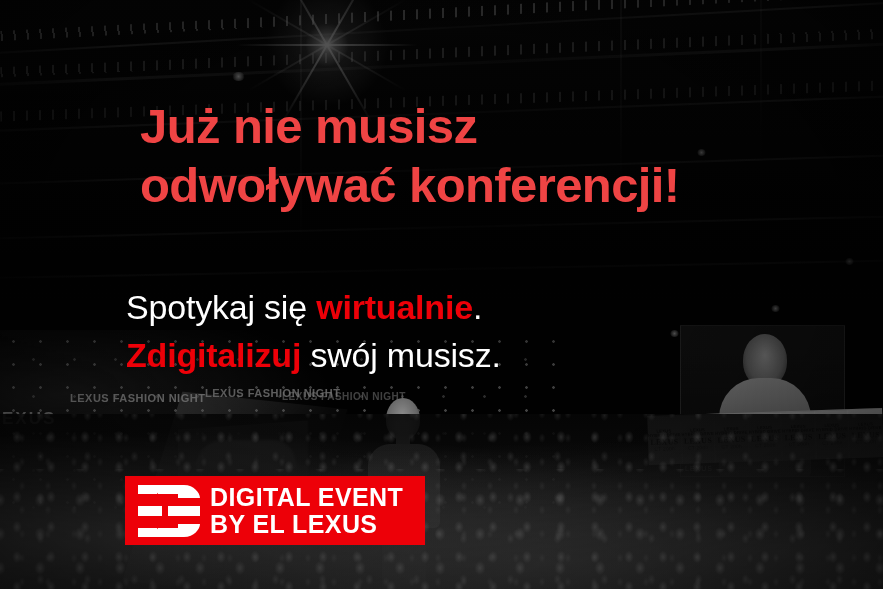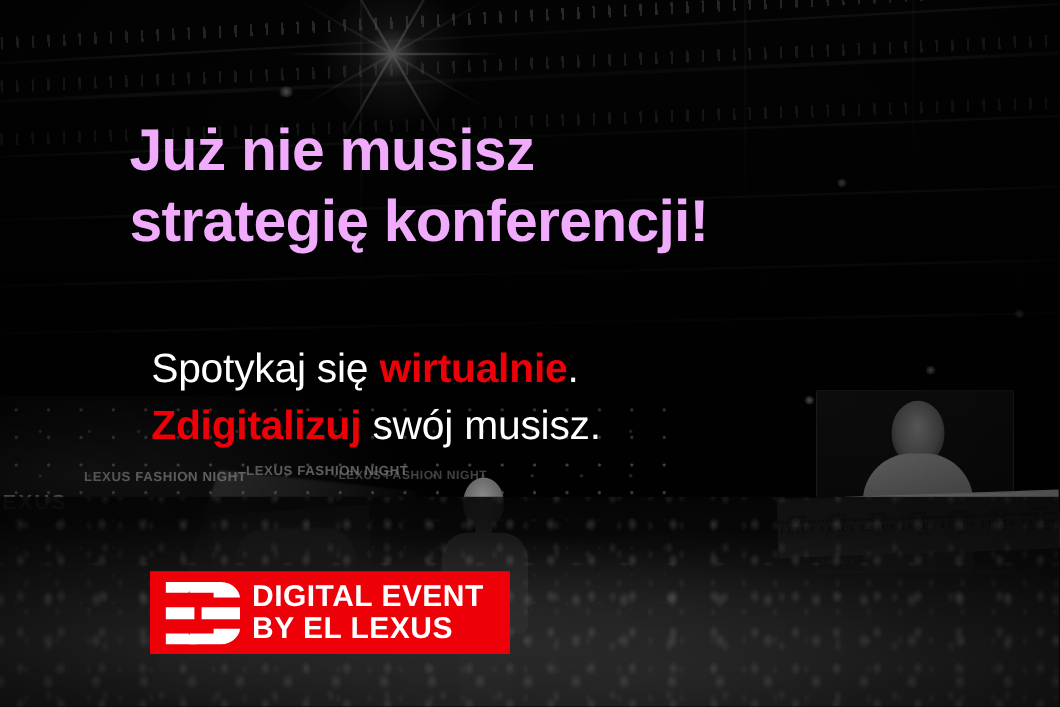--- a/index.html
+++ b/index.html
@@ -197,22 +197,22 @@
   }
   .vignette{
     position:absolute;inset:0;
     background:radial-gradient(ellipse at 50% 45%,rgba(0,0,0,0) 38%,rgba(0,0,0,.55) 100%);
   }
 
   
   .content{position:absolute;inset:0;}
 
   .headline{
-    position:absolute;left:108px;top:97px;width:720px;
-    color:#f0abfc;font-weight:700;font-size:49px;line-height:1.21;
+    position:absolute;left:140px;top:97px;width:720px;
+    color:#ef4444;font-weight:700;font-size:49px;line-height:1.21;
     letter-spacing:-.6px;
   }
   .headline .hl{display:block;white-space:nowrap;}
 
   .subhead{
     position:absolute;left:126px;top:283px;width:730px;
     color:#ffffff;font-weight:400;font-size:34px;line-height:1.42;
     letter-spacing:-.2px;
   }
   .subhead .sl{display:block;white-space:nowrap;}
@@ -339,21 +339,21 @@
     </div>
 
     <div class="photo-shade"></div>
     <div class="vignette"></div>
   </div>
 
   <div class="content">
 
     <div class="headline">
       <span class="hl">Już nie musisz</span>
-      <span class="hl">strategię konferencji!</span>
+      <span class="hl">odwoływać konferencji!</span>
     </div>
 
     <div class="subhead">
       <span class="sl"><span>Spotykaj się </span><span class="em">wirtualnie</span><span>.</span></span>
       <span class="sl"><span class="em">Zdigitalizuj</span><span> swój musisz.</span></span>
     </div>
 
     <div class="badge">
       <div class="badge-mark">
         <svg viewBox="0 0 62 52" width="62" height="52" aria-hidden="true">

